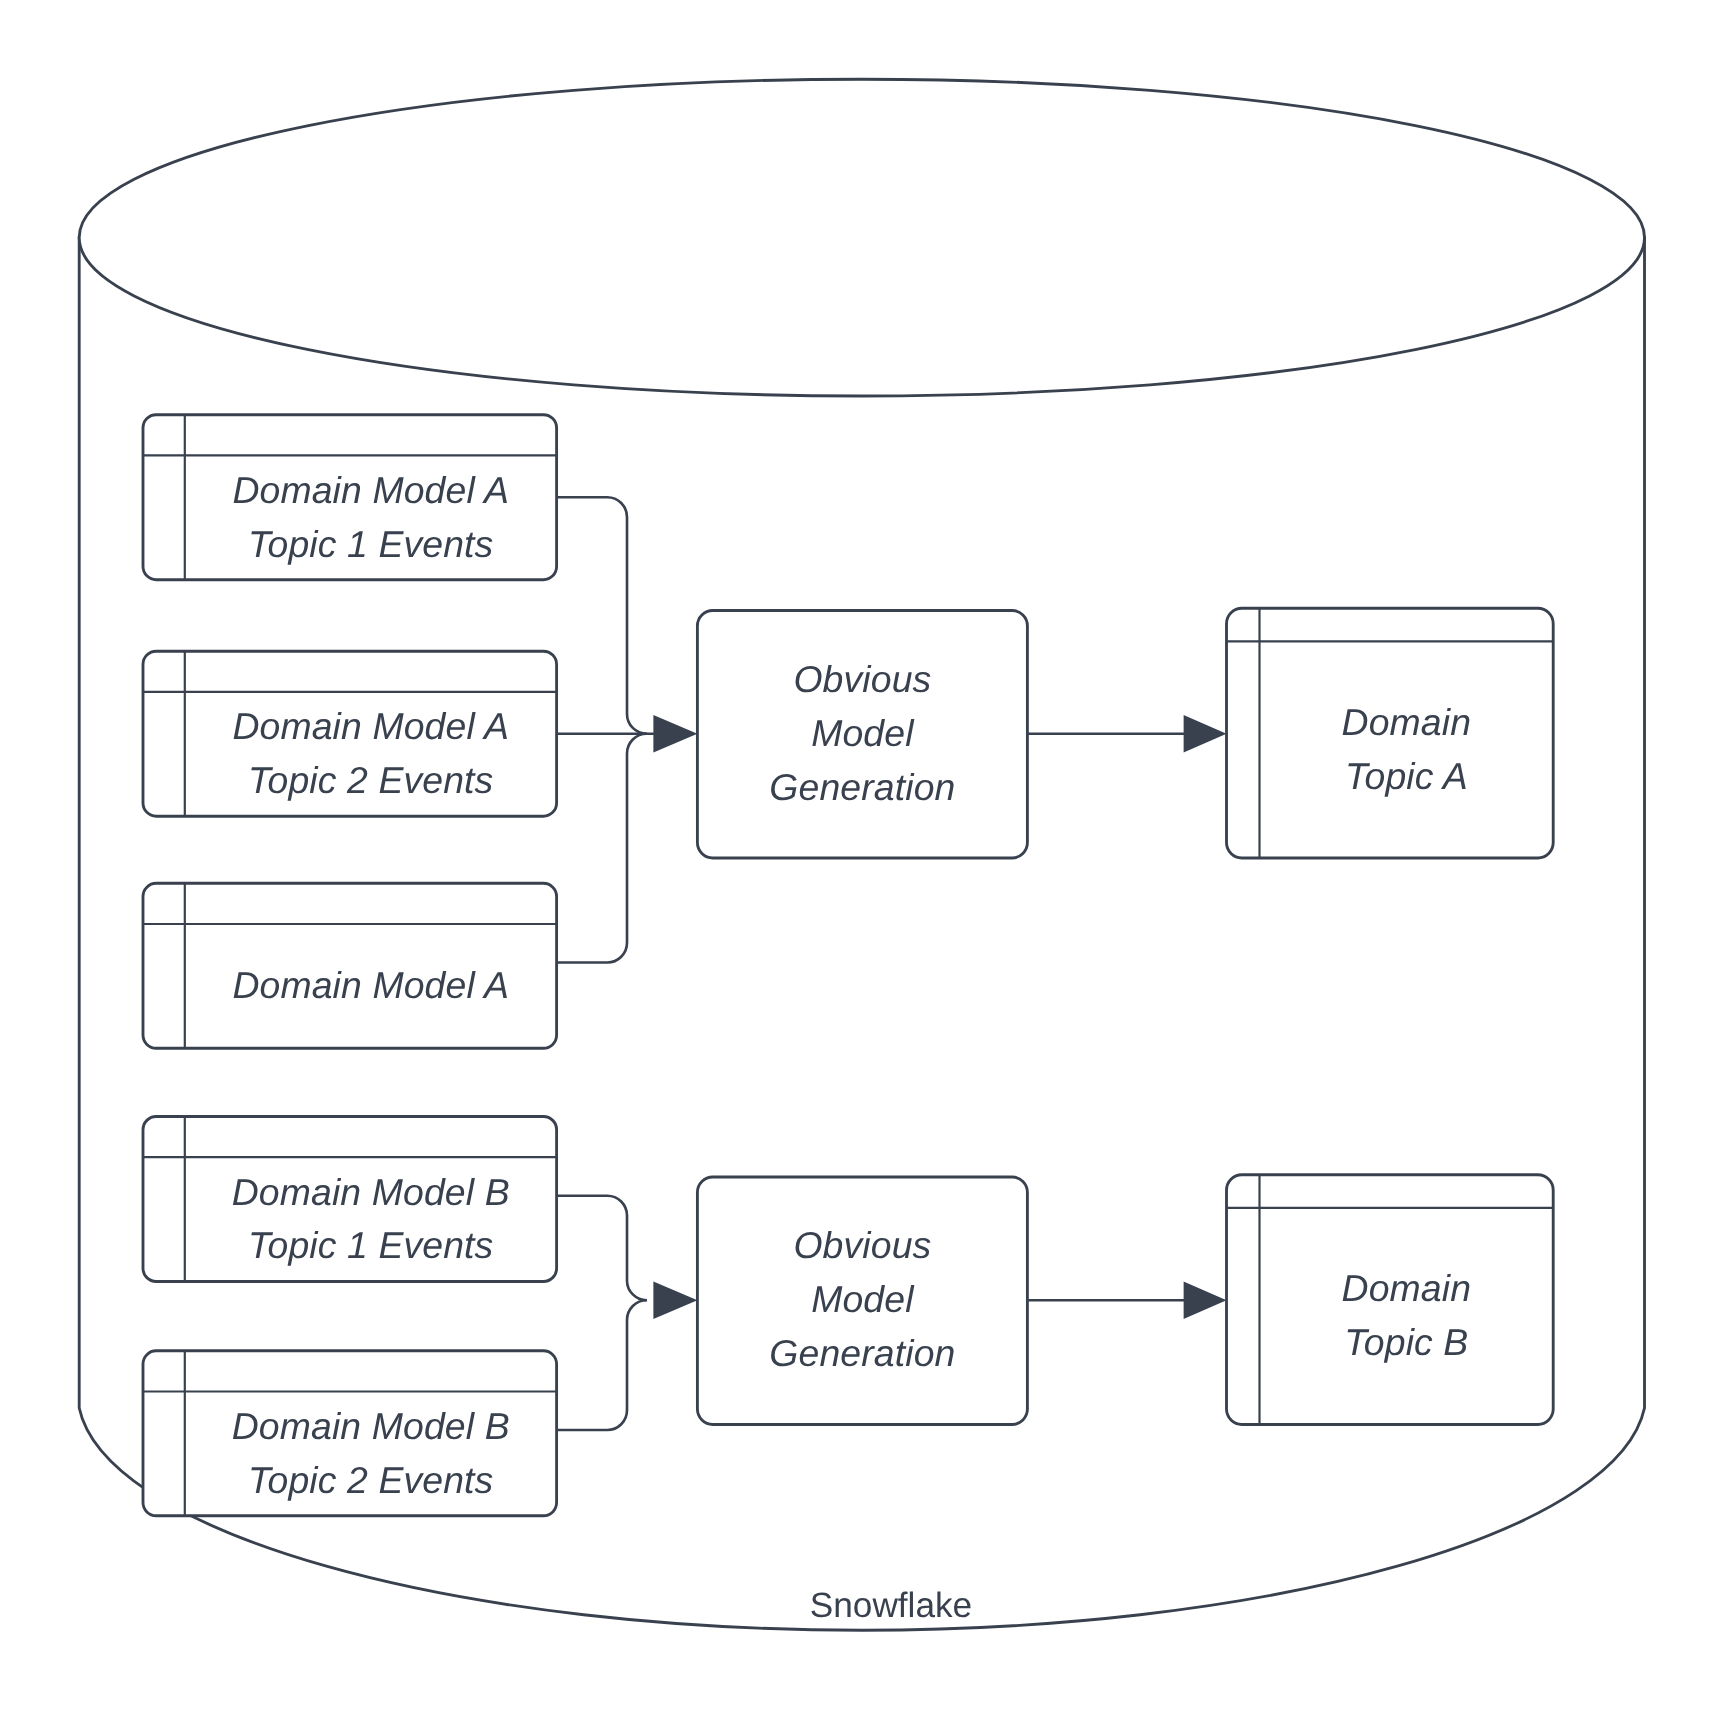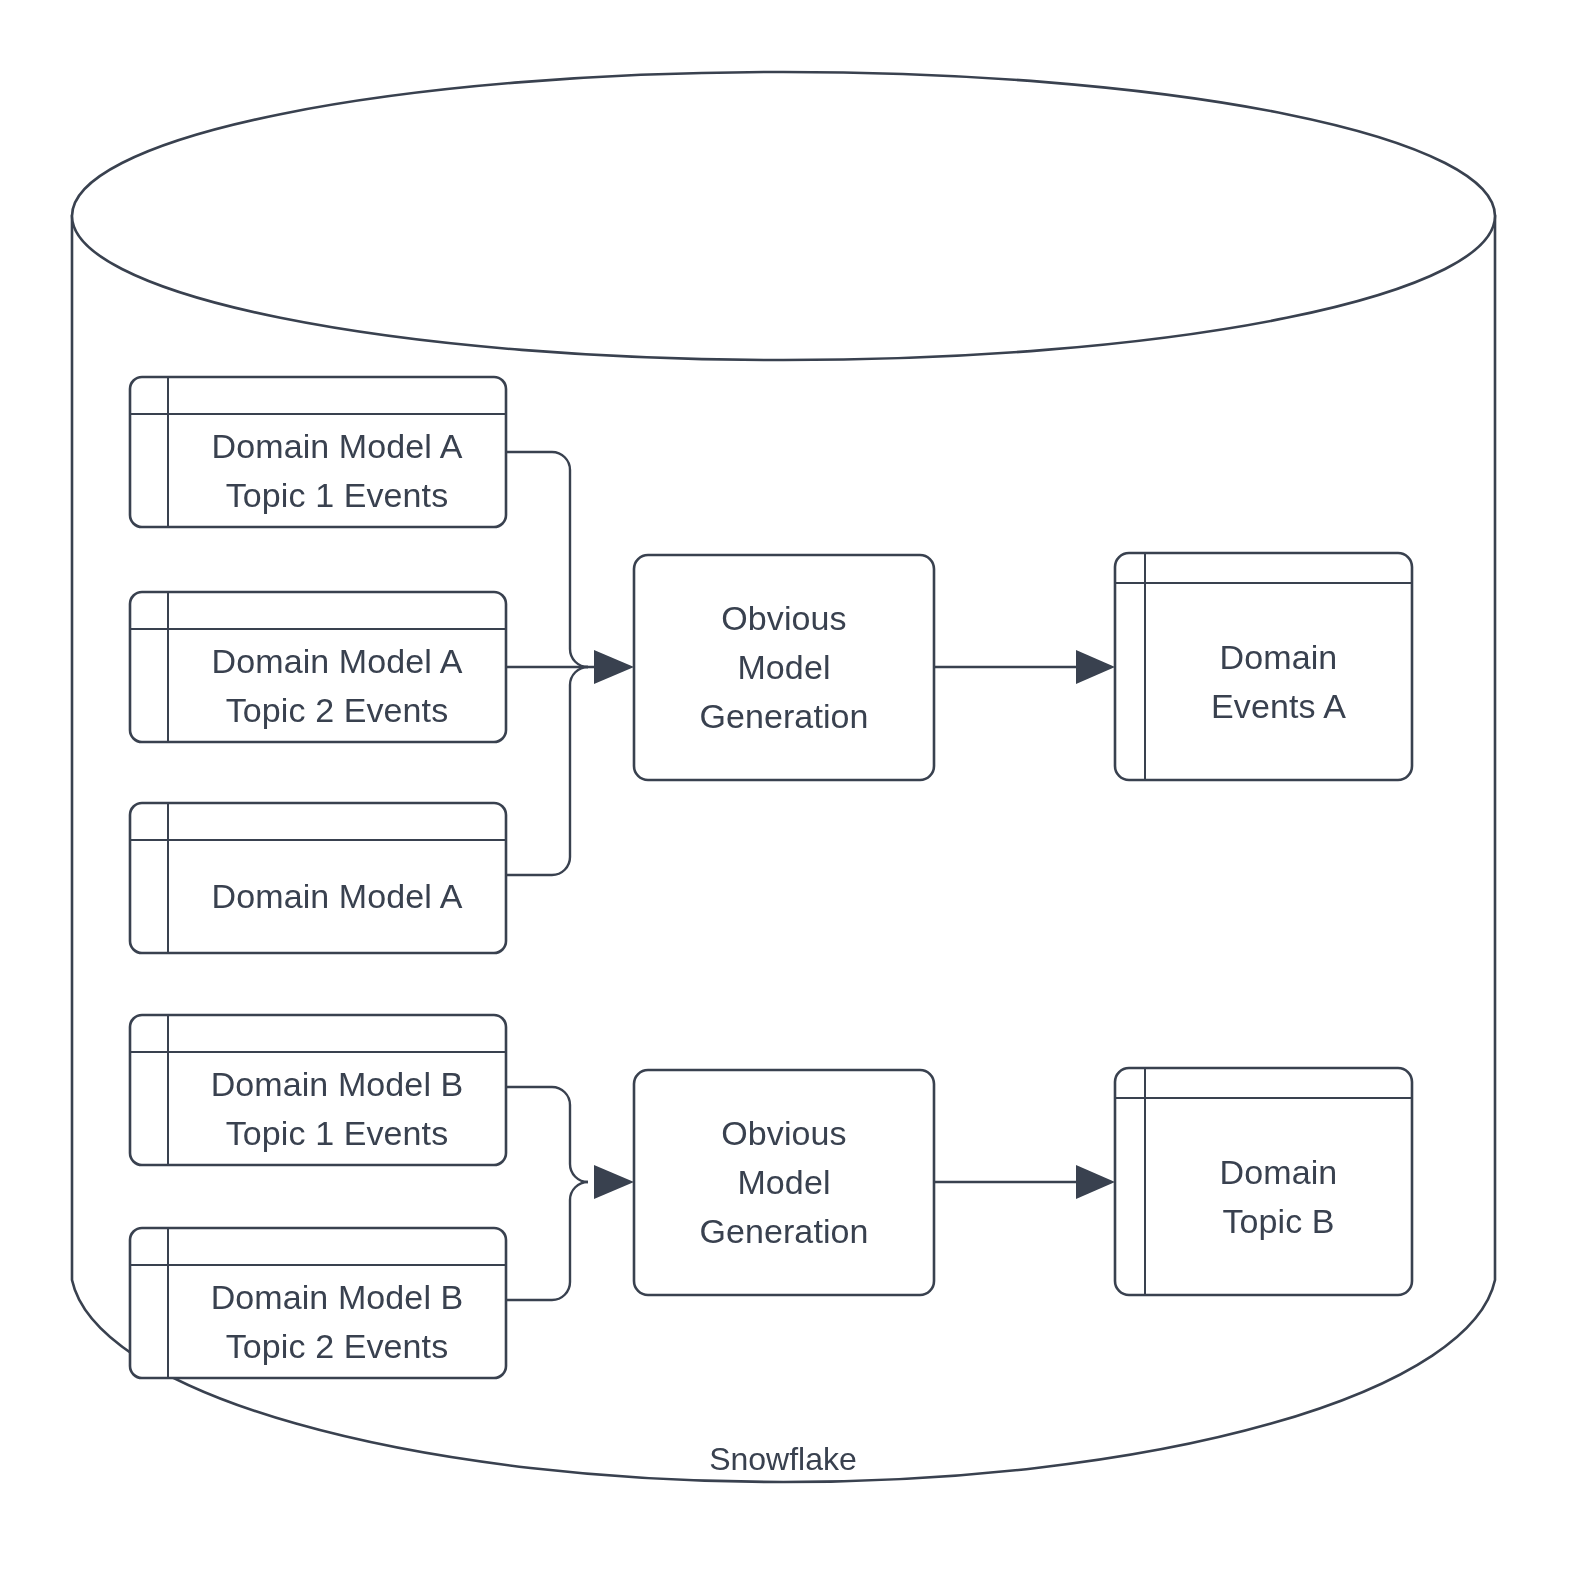--- a/index.html
+++ b/index.html
@@ -58,21 +58,21 @@
     justify-content: center;
     text-align: center;
     color: #39414f;
     font-family: "Liberation Sans", sans-serif;
     font-size: 34px;
     line-height: 49px;
     letter-spacing: 0.1px;
     white-space: pre;
     pointer-events: none;
   }
-  .node-text span { display: block; }
+  .node-text span { display: block; font-style: italic; }
   .cyl-label {
     position: absolute;
     color: #39414f;
     font-family: "Liberation Sans", sans-serif;
     font-size: 32px;
     line-height: 38px;
     text-align: center;
     white-space: pre;
   }
 </style>
@@ -180,21 +180,21 @@
   </div>
 
   <div class="node-text" style="left:634px; top:555px; width:300px; height:225px;">
     <span>Obvious</span>
     <span>Model</span>
     <span>Generation</span>
   </div>
 
   <div class="node-text" style="left:1145px; top:583px; width:267px; height:197px;">
     <span>Domain</span>
-    <span>Events A</span>
+    <span>Topic A</span>
   </div>
 
   <div class="node-text" style="left:168px; top:1052px; width:338px; height:113px;">
     <span>Domain Model B</span>
     <span>Topic 1 Events</span>
   </div>
 
   <div class="node-text" style="left:168px; top:1265px; width:338px; height:113px;">
     <span>Domain Model B</span>
     <span>Topic 2 Events</span>
@@ -204,15 +204,15 @@
     <span>Obvious</span>
     <span>Model</span>
     <span>Generation</span>
   </div>
 
   <div class="node-text" style="left:1145px; top:1098px; width:267px; height:197px;">
     <span>Domain</span>
     <span>Topic B</span>
   </div>
 
-  <div class="cyl-label" style="left:583px; top:1440px; width:400px;">Snowflake</div>
+  <div class="cyl-label" style="left:610px; top:1440px; width:400px;">Snowflake</div>
 
 </div>
 
 </body></html>

